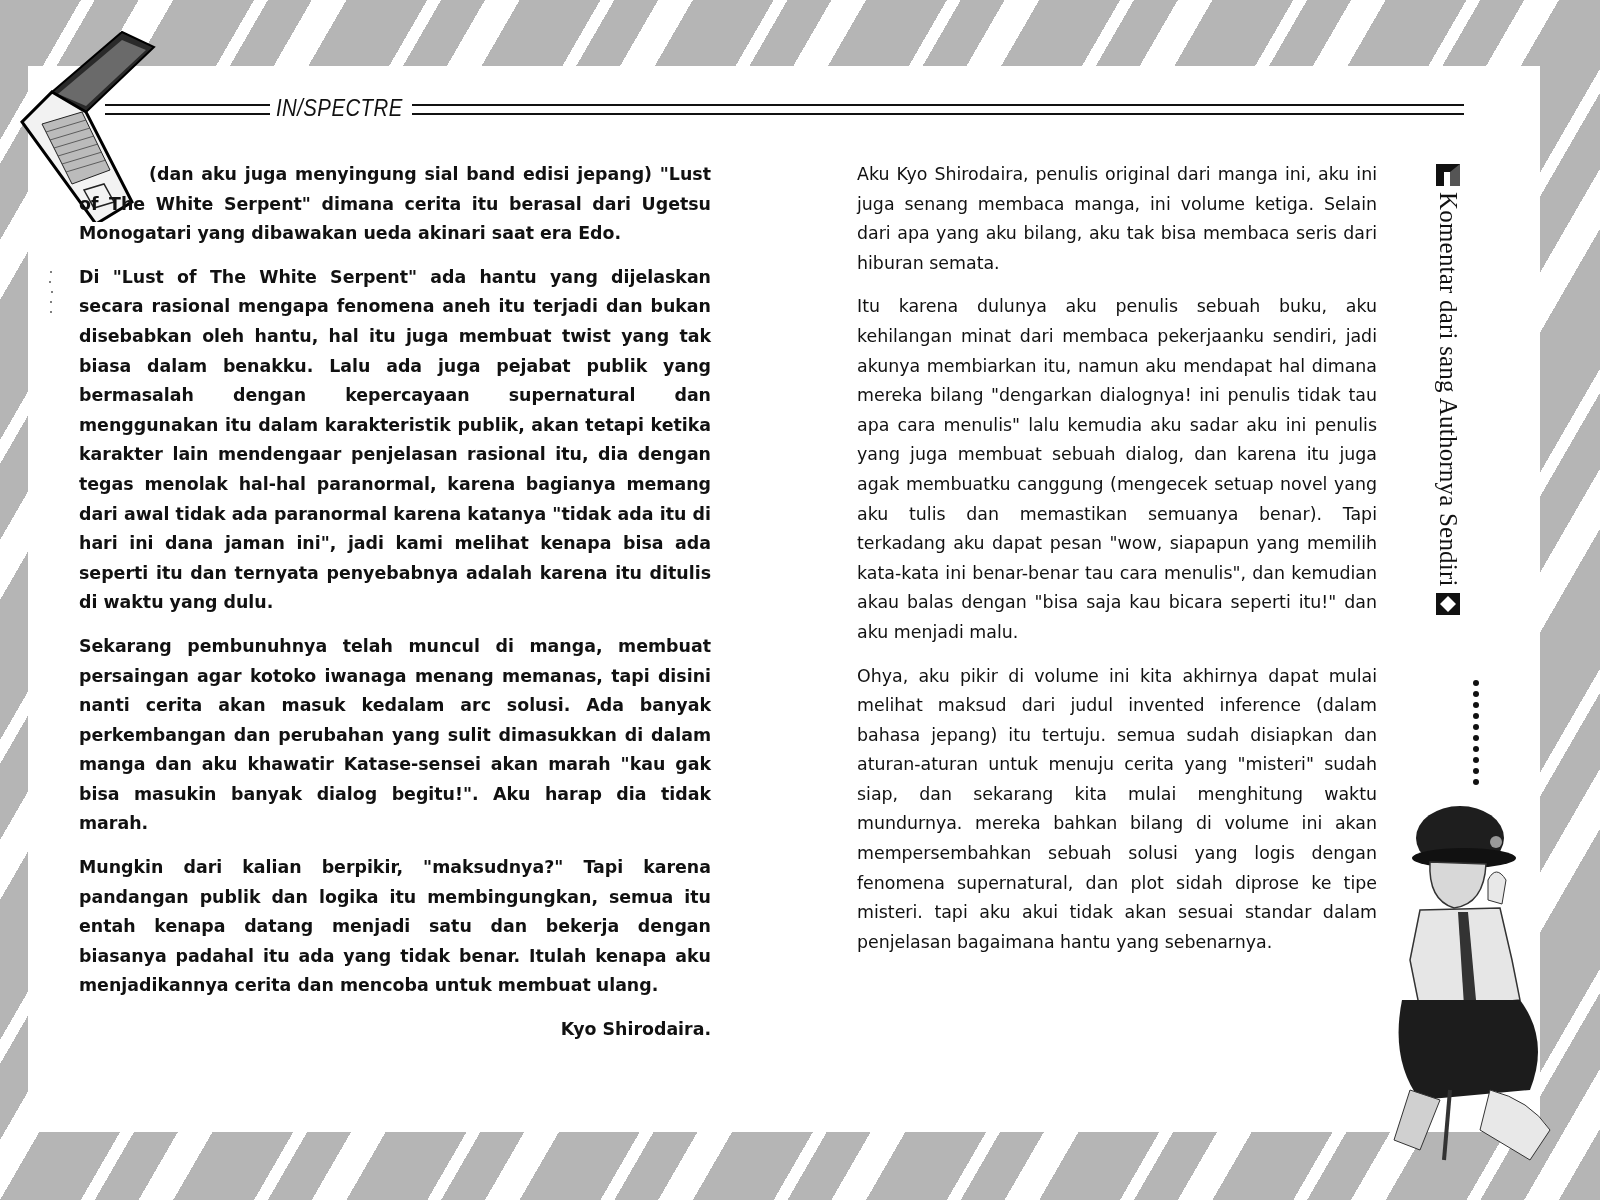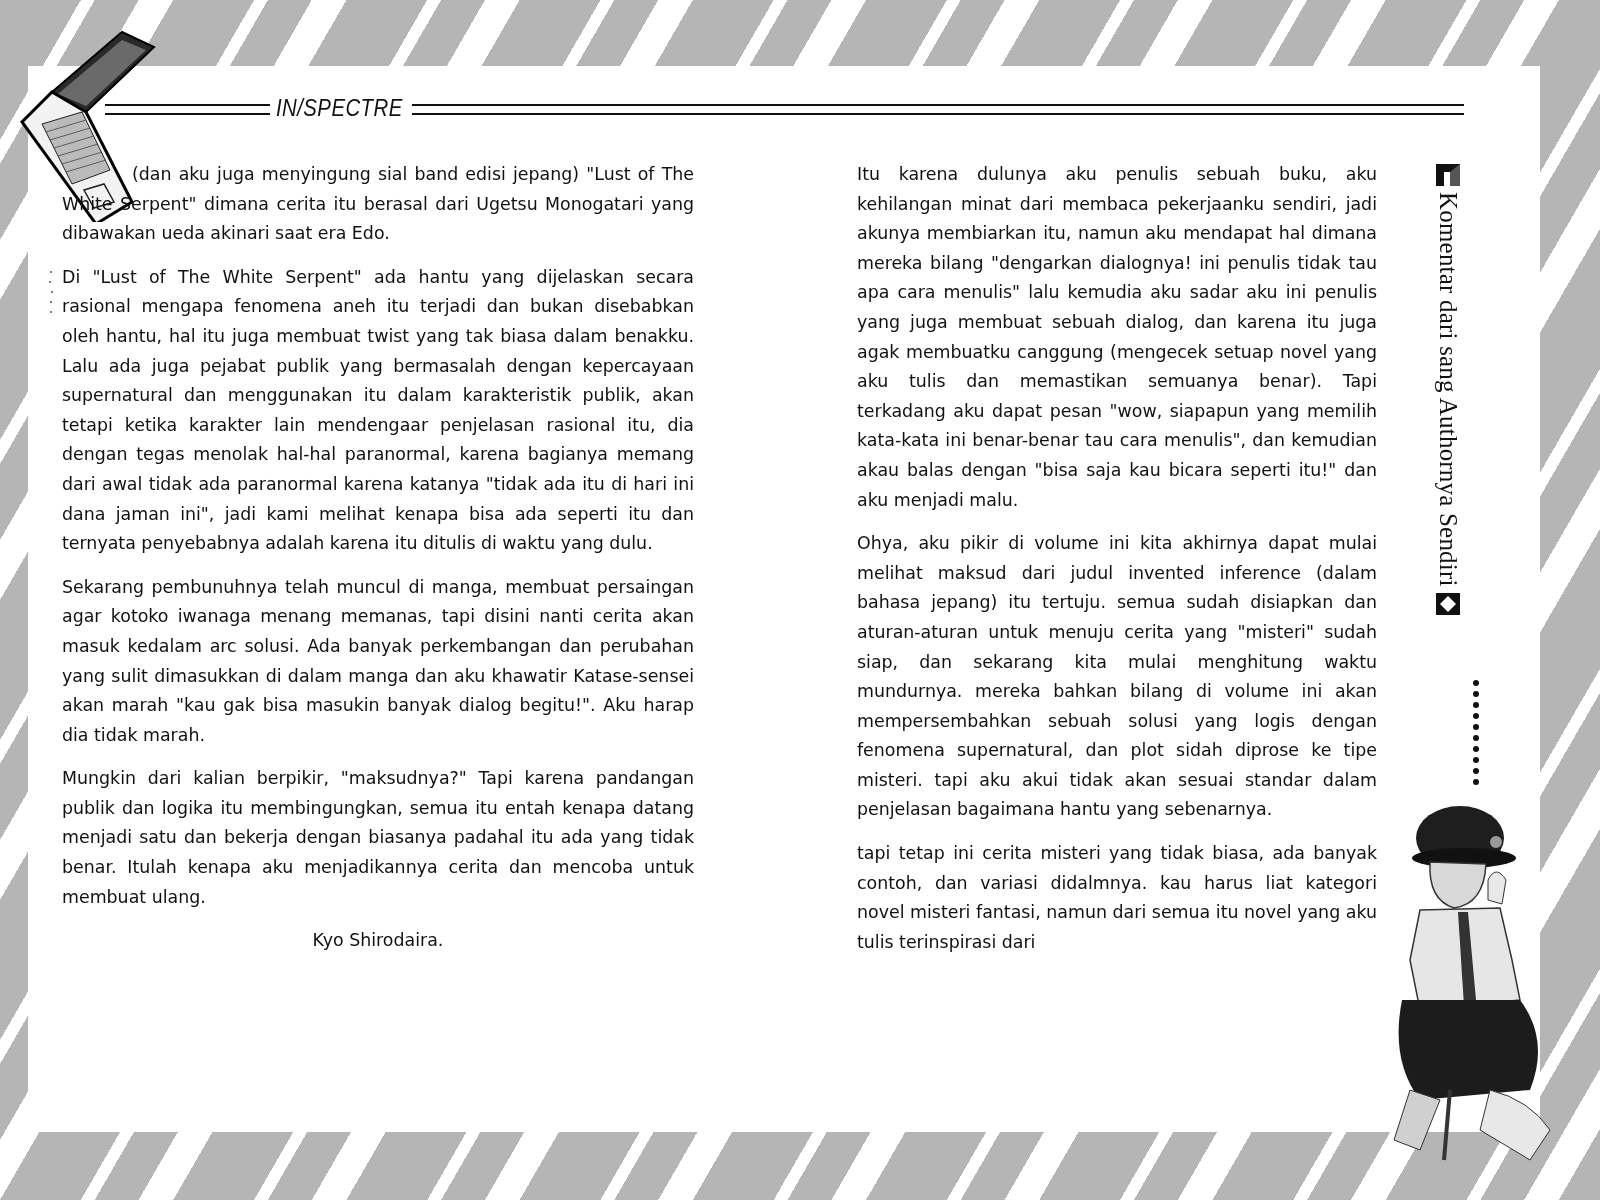--- a/index.html
+++ b/index.html
@@ -35,25 +35,25 @@
   
   .laptop {
     position: absolute; left: 14px; top: 12px; width: 150px; height: 210px;
   }
   .column {
     position: absolute;
     font-family: "DejaVu Sans", sans-serif;
     font-size: 17.4px; line-height: 29.6px; color: #111;
     text-align: justify;
   }
-  .col-left { left: 62px; top: 160px; width: 632px; }
+  .col-left { left: 79px; top: 160px; width: 632px; font-weight: bold; }
   .col-right { left: 857px; top: 160px; width: 520px; }
   .column p { margin: 0 0 14px 0; }
   .first-para { text-indent: 70px; }
-  .signature { text-align: center; margin-top: 6px; }
+  .signature { text-align: right; margin-top: 6px; }
   
   .vertical-title {
     position: absolute; left: 1430px; top: 162px; width: 36px; height: 470px;
     display: flex; flex-direction: column; align-items: center;
   }
   .vt-text {
     writing-mode: vertical-rl;
     font-family: "Liberation Serif", serif; font-size: 25px; color: #111;
     letter-spacing: 0.2px; margin: 4px 0;
   }
@@ -104,23 +104,23 @@
 
 <div class="column col-left">
   <p class="first-para">(dan aku juga menyingung sial band edisi jepang) "Lust of The White Serpent" dimana cerita itu berasal dari Ugetsu Monogatari yang dibawakan ueda akinari saat era Edo.</p>
   <p>Di "Lust of The White Serpent" ada hantu yang dijelaskan secara rasional mengapa fenomena aneh itu terjadi dan bukan disebabkan oleh hantu, hal itu juga membuat twist yang tak biasa dalam benakku. Lalu ada juga pejabat publik yang bermasalah dengan kepercayaan supernatural dan menggunakan itu dalam karakteristik publik, akan tetapi ketika karakter lain mendengaar penjelasan rasional itu, dia dengan tegas menolak hal-hal paranormal, karena bagianya memang dari awal tidak ada paranormal karena katanya "tidak ada itu di hari ini dana jaman ini", jadi kami melihat kenapa bisa ada seperti itu dan ternyata penyebabnya adalah karena itu ditulis di waktu yang dulu.</p>
   <p>Sekarang pembunuhnya telah muncul di manga, membuat persaingan agar kotoko iwanaga menang memanas, tapi disini nanti cerita akan masuk kedalam arc solusi. Ada banyak perkembangan dan perubahan yang sulit dimasukkan di dalam manga dan aku khawatir Katase-sensei akan marah "kau gak bisa masukin banyak dialog begitu!". Aku harap dia tidak marah.</p>
   <p>Mungkin dari kalian berpikir, "maksudnya?" Tapi karena pandangan publik dan logika itu membingungkan, semua itu entah kenapa datang menjadi satu dan bekerja dengan biasanya padahal itu ada yang tidak benar. Itulah kenapa aku menjadikannya cerita dan mencoba untuk membuat ulang.</p>
   <p class="signature">Kyo Shirodaira.</p>
 </div>
 
 <div class="column col-right">
+  <p>Aku Kyo Shirodaira, penulis original dari manga ini, aku ini juga senang membaca manga, ini volume ketiga. Selain dari apa yang aku bilang, aku tak bisa membaca seris dari hiburan semata.</p>
   <p>Itu karena dulunya aku penulis sebuah buku, aku kehilangan minat dari membaca pekerjaanku sendiri, jadi akunya membiarkan itu, namun aku mendapat hal dimana mereka bilang "dengarkan dialognya! ini penulis tidak tau apa cara menulis" lalu kemudia aku sadar aku ini penulis yang juga membuat sebuah dialog, dan karena itu juga agak membuatku canggung (mengecek setuap novel yang aku tulis dan memastikan semuanya benar). Tapi terkadang aku dapat pesan "wow, siapapun yang memilih kata-kata ini benar-benar tau cara menulis", dan kemudian akau balas dengan "bisa saja kau bicara seperti itu!" dan aku menjadi malu.</p>
   <p>Ohya, aku pikir di volume ini kita akhirnya dapat mulai melihat maksud dari judul invented inference (dalam bahasa jepang) itu tertuju. semua sudah disiapkan dan aturan-aturan untuk menuju cerita yang "misteri" sudah siap, dan sekarang kita mulai menghitung waktu mundurnya. mereka bahkan bilang di volume ini akan mempersembahkan sebuah solusi yang logis dengan fenomena supernatural, dan plot sidah diprose ke tipe misteri. tapi aku akui tidak akan sesuai standar dalam penjelasan bagaimana hantu yang sebenarnya.</p>
-  <p>tapi tetap ini cerita misteri yang tidak biasa, ada banyak contoh, dan variasi didalmnya. kau harus liat kategori novel misteri fantasi, namun dari semua itu novel yang aku tulis terinspirasi dari</p>
 </div>
 
 <div class="vertical-title">
   <svg class="vt-cap" viewBox="0 0 28 26">
     <polygon points="2,2 26,2 26,24 16,24 16,10 10,10 10,24 2,24" fill="#111"></polygon>
     <polygon points="16,10 26,2 26,24 16,24" fill="#555"></polygon>
   </svg>
   <div class="vt-text">Komentar dari sang Authornya Sendiri</div>
   <svg class="vt-cap" viewBox="0 0 28 26">
     <rect x="2" y="2" width="24" height="22" fill="#111"></rect>

